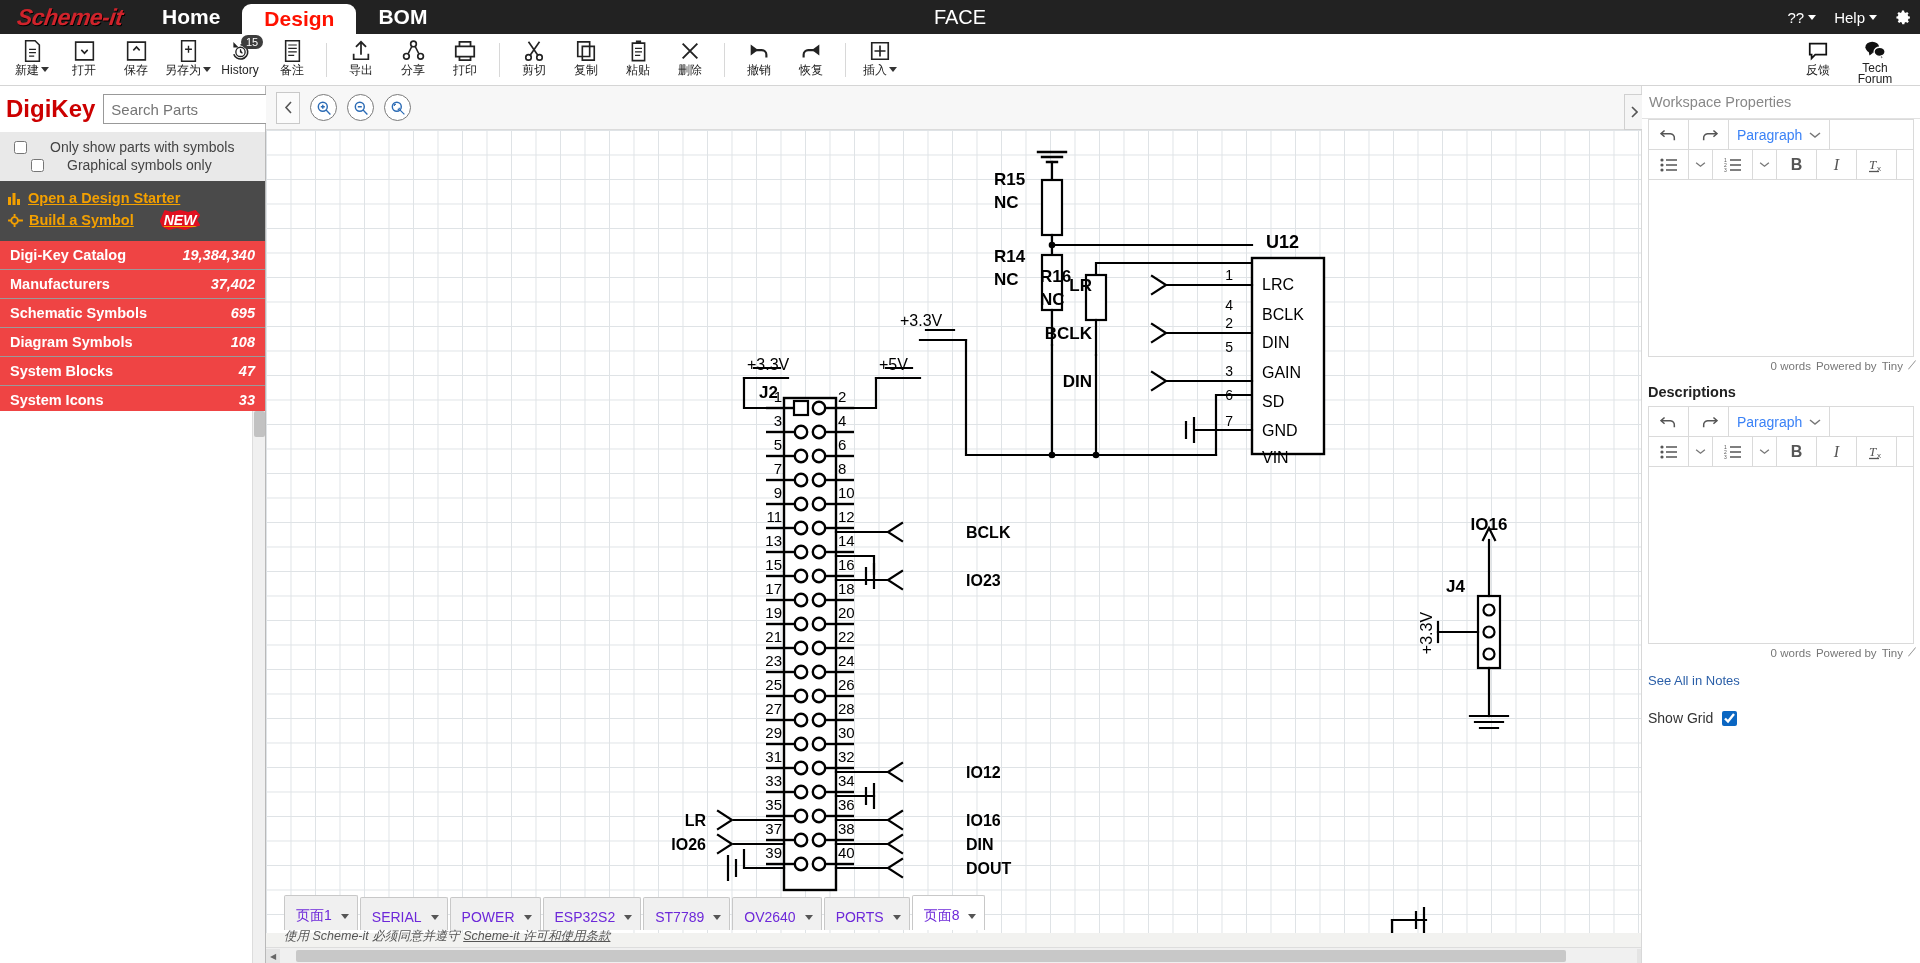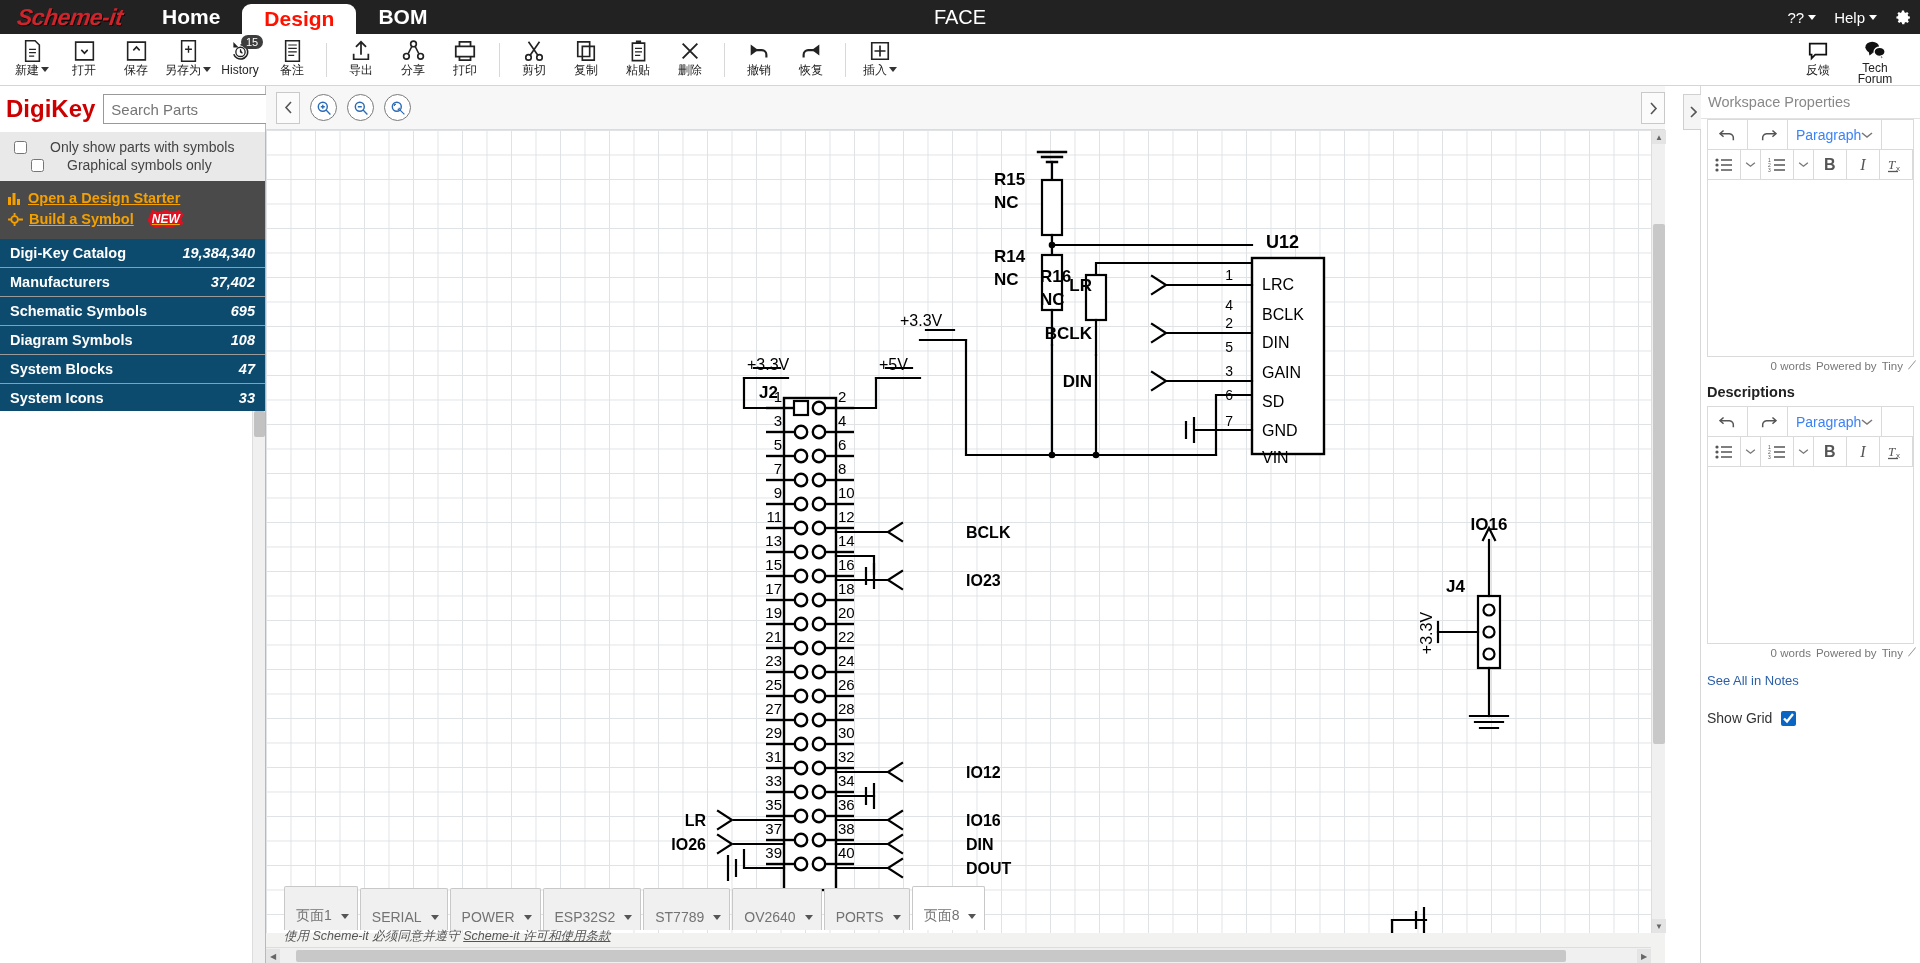--- a/index.html
+++ b/index.html
@@ -60,21 +60,21 @@
     position:absolute; top:0px; left:27px; background:#3d3d3d; color:#fff;
     border-radius:10px; font-size:11px; padding:1px 5px; line-height:12px;
   }
   #ribbon-right { margin-left:auto; display:flex; align-items:center; padding-right:14px; }
   .tool.wide { width:62px; }
   .tool .tlabel.two { line-height:11px; text-align:center; white-space:normal; }
 
   
   #sidebar {
     position:absolute; left:0; top:86px; width:266px; height:877px;
-    background:#0c4a6e; border-right:1px solid #b9b9b9;
+    background:#ef4444; border-right:1px solid #b9b9b9;
   }
   #sb-search {
     height:46px; background:#fff; display:flex; align-items:center; padding:0 6px; gap:8px;
   }
   #dk-logo { font-size:24px; font-weight:bold; color:#cc0000; font-style:normal; }
   #search-wrap { flex:1; display:flex; height:30px; border:1px solid #999; }
   #search-input {
     flex:1; border:none; outline:none; padding:0 7px; font-size:15px; color:#555;
     font-family:"Liberation Sans", sans-serif;
   }
@@ -84,22 +84,22 @@
   #sb-checks { background:#e9e9e9; padding:6px 10px 7px 14px; font-size:14px; color:#444; }
   #sb-checks label { display:flex; align-items:center; gap:23px; cursor:pointer; line-height:18px; }
   #sb-checks label.ind { padding-left:17px; }
   #sb-checks input { width:13px; height:13px; margin:0; }
   #sb-promo { background:#4a4a4a; padding:7px 0 9px 8px; }
   .promo-link {
     display:flex; align-items:center; gap:6px; color:#f3a000; font-weight:bold;
     font-size:14.5px; text-decoration:underline; cursor:pointer; padding:2px 0;
   }
   .newbadge {
-    background:#e01020; color:#fff; font-size:12px; font-weight:bold; font-style:italic;
-    padding:2px 4px; margin-left:8px; text-decoration:none;
+    background:#e01020; color:#fff; font-size:14px; font-weight:bold; font-style:italic;
+    padding:2px 4px; margin-left:20px; text-decoration:none;
     clip-path:polygon(12% 0,30% 10%,50% 0,70% 10%,88% 0,100% 25%,92% 50%,100% 78%,80% 88%,62% 100%,42% 90%,22% 100%,6% 84%,0 55%,6% 28%);
   }
   .sb-row {
     height:29px; display:flex; align-items:center; justify-content:space-between;
     padding:0 10px 0 10px; color:#fff; font-size:14.5px; font-weight:bold;
     border-bottom:1px solid #9a9a9a; cursor:pointer;
   }
   .sb-row .cnt { font-style:italic; font-weight:bold; }
   #sb-body { position:absolute; left:0; right:0; top:325px; bottom:0; background:#fff; }
   #sb-scroll {
@@ -137,33 +137,33 @@
   #canvas-hscroll { position:absolute; left:0; right:14px; bottom:0; height:16px; background:#f0f0f0; border-top:1px solid #ddd;}
   #canvas-hscroll .thumb { position:absolute; top:2px; left:30px; width:1270px; height:12px; background:#c8c8c8; border-radius:2px;}
   #canvas-hscroll .sbtn { position:absolute; top:1px; width:14px; height:14px; background:#e4e4e4; font-size:8px; display:flex;align-items:center;justify-content:center;color:#666;}
 
   
   #pagetabs {
     position:absolute; left:18px; bottom:33px; display:flex; align-items:flex-end; gap:2px; z-index:5;
   }
   .ptab {
     background:#f0f0f0; border:1px solid #c8c8c8; border-bottom:none;
-    padding:20px 8px 5px 11px; font-size:14px; color:#737373; cursor:pointer;
+    padding:11px 8px 5px 11px; font-size:14px; color:#6d28d9; cursor:pointer;
     display:flex; align-items:center; gap:9px; border-radius:2px 2px 0 0; min-height:25px;
   }
   .ptab.active { background:#fff; }
   .ptab .caret { border-top-color:#555; }
   #license {
     position:absolute; left:18px; bottom:18px; font-size:12.5px; font-style:italic; color:#555; z-index:5;
   }
   #license u { cursor:pointer; }
 
   
   #rightpanel {
-    position:absolute; right:0; top:86px; width:220px; bottom:0;
+    position:absolute; right:0; top:86px; width:279px; bottom:0;
     background:#fff; border-left:1px solid #d8d8d8;
   }
   #rp-title {
     height:33px; display:flex; align-items:center; padding-left:7px;
     font-size:14.5px; color:#888; border-bottom:1px solid #e2e2e2;
   }
   .rp-section-title { font-size:14.5px; font-weight:bold; color:#222; padding:10px 0 6px 6px; }
   .editor { margin:0 6px; border:1px solid #dadada; }
   .ed-row { display:flex; border-bottom:1px solid #dadada; height:30px; }
   .ed-btn {

